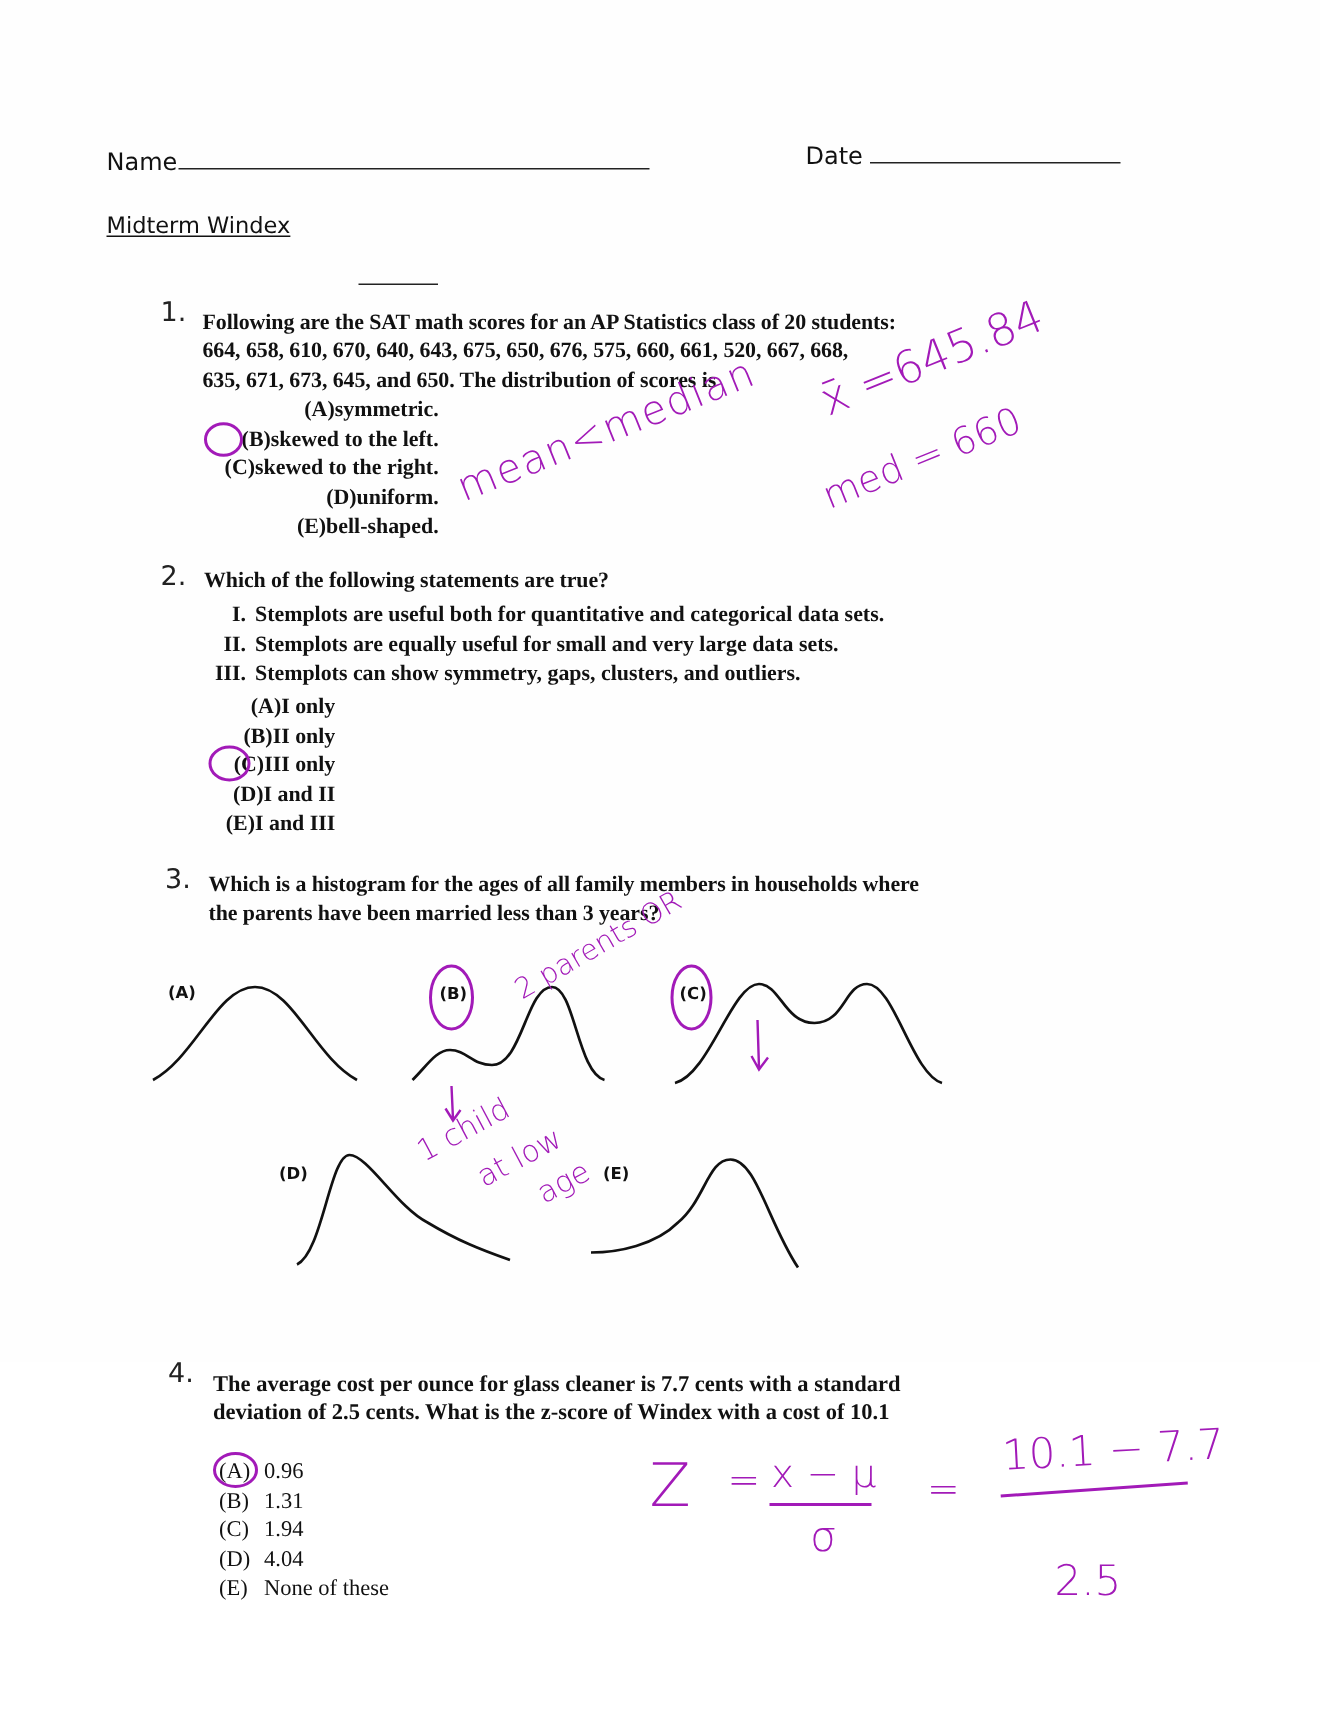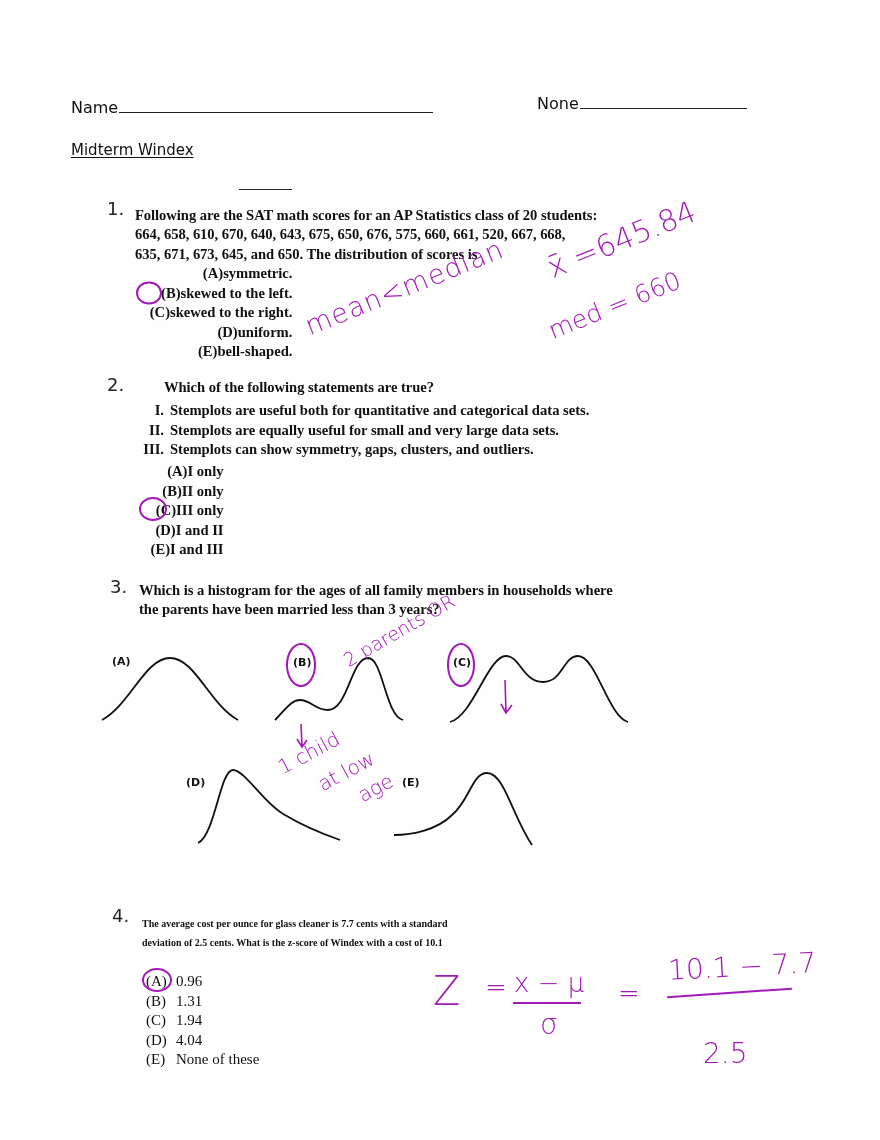--- a/index.html
+++ b/index.html
@@ -22,21 +22,21 @@
   .hand { font-family: "DejaVu Sans", sans-serif; color: #a21ab8; font-weight: 300; }
   svg { position: absolute; overflow: visible; }
 </style>
 </head>
 <body>
 
 <div class="page">
 
   <div class="abs sans hdr-label" style="left:71px; top:98px;">Name</div>
   <div class="hdr-line" style="left:119px; top:112px; width:314px;"></div>
-  <div class="abs sans hdr-label" style="left:537px; top:94px;">None</div>
+  <div class="abs sans hdr-label" style="left:537px; top:94px;">Date</div>
   <div class="hdr-line" style="left:580px; top:108px; width:167px;"></div>
   <div class="abs sans title" style="left:71px; top:141px;">Midterm Windex</div>
 
   <div class="hdr-line" style="left:239px; top:189px; width:53px; border-bottom-width:1.2px;"></div>
 
   <div class="abs qnum" style="left:107px; top:198px;">1.</div>
   <div class="abs serif qtext" style="left:135px; top:206px;">
     <div>Following are the SAT math scores for an AP Statistics class of 20 students:</div>
     <div>664, 658, 610, 670, 640, 643, 675, 650, 676, 575, 660, 661, 520, 667, 668,</div>
     <div>635, 671, 673, 645, and 650. The distribution of scores is</div>
@@ -51,21 +51,21 @@
 
   <svg style="left:134px; top:280px;" width="30" height="26">
     <ellipse cx="15" cy="13" rx="12" ry="10.5" fill="none" stroke="#a21ab8" stroke-width="2"></ellipse>
   </svg>
 
   <div class="abs hand" style="left:312px; top:310px; font-size:27px; transform:rotate(-22deg); transform-origin:left bottom; letter-spacing:1px;">mean&lt;median</div>
   <div class="abs hand" style="left:555px; top:250px; font-size:30px; transform:rotate(-22deg); transform-origin:left bottom;">x̄ =645.84</div>
   <div class="abs hand" style="left:555px; top:316px; font-size:25px; transform:rotate(-22deg); transform-origin:left bottom;">med = 660</div>
 
   <div class="abs qnum" style="left:107px; top:374px;">2.</div>
-  <div class="abs serif qtext" style="left:136px; top:378px;margin-left:28px;">Which of the following statements are true?</div>
+  <div class="abs serif qtext" style="left:136px; top:378px;">Which of the following statements are true?</div>
   <div class="abs serif stmt" style="left:134px; top:401px;">
     <div><span class="num">I.</span><span>Stemplots are useful both for quantitative and categorical data sets.</span></div>
     <div><span class="num">II.</span><span>Stemplots are equally useful for small and very large data sets.</span></div>
     <div><span class="num">III.</span><span>Stemplots can show symmetry, gaps, clusters, and outliers.</span></div>
   </div>
   <div class="abs serif opt-b" style="left:140px; top:462px;">
     <div><span class="olabel">(A)</span><span>I only</span></div>
     <div><span class="olabel">(B)</span><span>II only</span></div>
     <div><span class="olabel">(C)</span><span>III only</span></div>
     <div><span class="olabel">(D)</span><span>I and II</span></div>
@@ -117,21 +117,21 @@
     <path d="M8,2 L9,34 M4,26 L9,35 L15,27" fill="none" stroke="#a21ab8" stroke-width="1.6"></path>
   </svg>
   <svg style="left:292px; top:722px;" width="20" height="30">
     <path d="M9,2 L10,24 M5,17 L10,25 L15,18" fill="none" stroke="#a21ab8" stroke-width="1.6"></path>
   </svg>
   <div class="abs hand" style="left:285px; top:755px; font-size:20px; transform:rotate(-28deg); transform-origin:left bottom;">1 child</div>
   <div class="abs hand" style="left:325px; top:772px; font-size:20px; transform:rotate(-28deg); transform-origin:left bottom;">at low</div>
   <div class="abs hand" style="left:365px; top:783px; font-size:20px; transform:rotate(-28deg); transform-origin:left bottom;">age</div>
 
   <div class="abs qnum" style="left:112px; top:905px;">4.</div>
-  <div class="abs serif" style="left:142px; top:914px; font-size:10px; line-height:19.3px; font-weight:bold;">
+  <div class="abs serif" style="left:142px; top:914px; font-size:15px; line-height:19.3px; font-weight:bold;">
     <div>The average cost per ounce for glass cleaner is 7.7 cents with a standard</div>
     <div>deviation of 2.5 cents. What is the z-score of Windex with a cost of 10.1</div>
   </div>
   <div class="abs serif opt" style="left:146px; top:972px;">
     <div><span class="olabel">(A)</span><span>0.96</span></div>
     <div><span class="olabel">(B)</span><span>1.31</span></div>
     <div><span class="olabel">(C)</span><span>1.94</span></div>
     <div><span class="olabel">(D)</span><span>4.04</span></div>
     <div><span class="olabel">(E)</span><span>None of these</span></div>
   </div>

